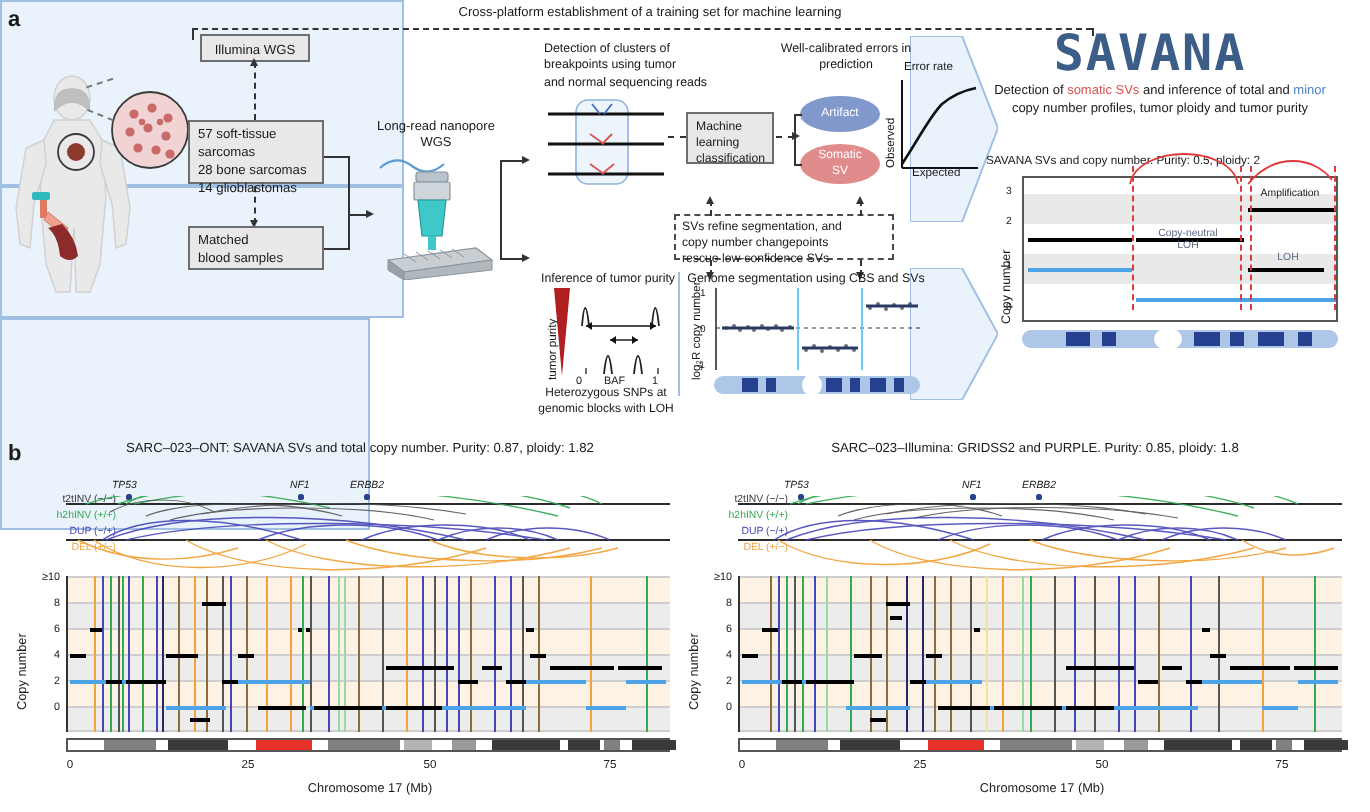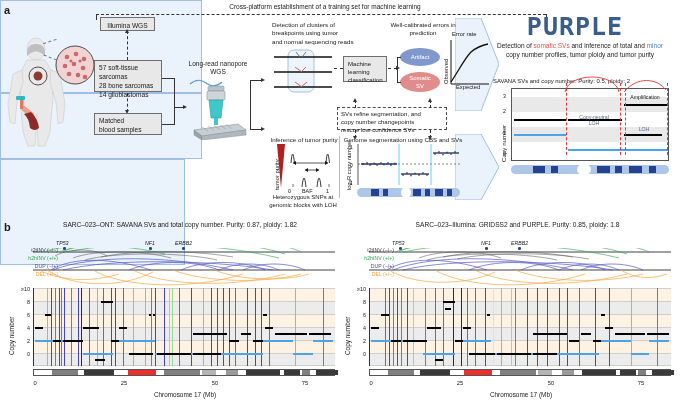--- a/index.html
+++ b/index.html
@@ -325,21 +325,21 @@
 <div class="chrom" style="left:357px;top:188px;width:103px;">
   <div class="chband" style="left:14px;width:8px;"></div>
   <div class="chband" style="left:26px;width:5px;"></div>
   <div class="chband" style="left:56px;width:8px;"></div>
   <div class="chband" style="left:68px;width:5px;"></div>
   <div class="chband" style="left:78px;width:8px;"></div>
   <div class="chband" style="left:90px;width:5px;"></div>
   <div class="abs" style="left:44px;top:-1px;width:10px;height:11px;background:#fff;border-radius:50%;"></div>
 </div>
 
-<div class="abs logo" style="left:500px;top:14px;width:150px;">PURPLE</div>
+<div class="abs logo" style="left:500px;top:14px;width:150px;">SAVANA</div>
 <div class="abs cap" style="left:494px;top:42px;width:172px;line-height:1.35;">
   <span>Detection of </span><span class="somatic">somatic SVs</span><span> and inference of total and </span><span class="minor">minor</span><span> copy number profiles, tumor ploidy and tumor purity</span>
 </div>
 
 <div class="bluebox" style="left:490px;top:76px;width:185px;height:106px;"></div>
 <div class="abs tiny" style="left:493px;top:78px;width:180px;font-size:5.9px;">SAVANA SVs and copy number. Purity: 0.5, ploidy: 2</div>
 <div class="abs" style="left:500px;top:162px;font-size:6.2px;transform:rotate(-90deg);transform-origin:left top;white-space:nowrap;">Copy number</div>
 
 <div class="abs" style="left:511px;top:88px;width:158px;height:73px;border:0.8px solid #555;background:#fff;box-sizing:border-box;">
   <div class="abs" style="left:0;top:8px;right:0;height:15px;background:#e9e9e9;"></div>

